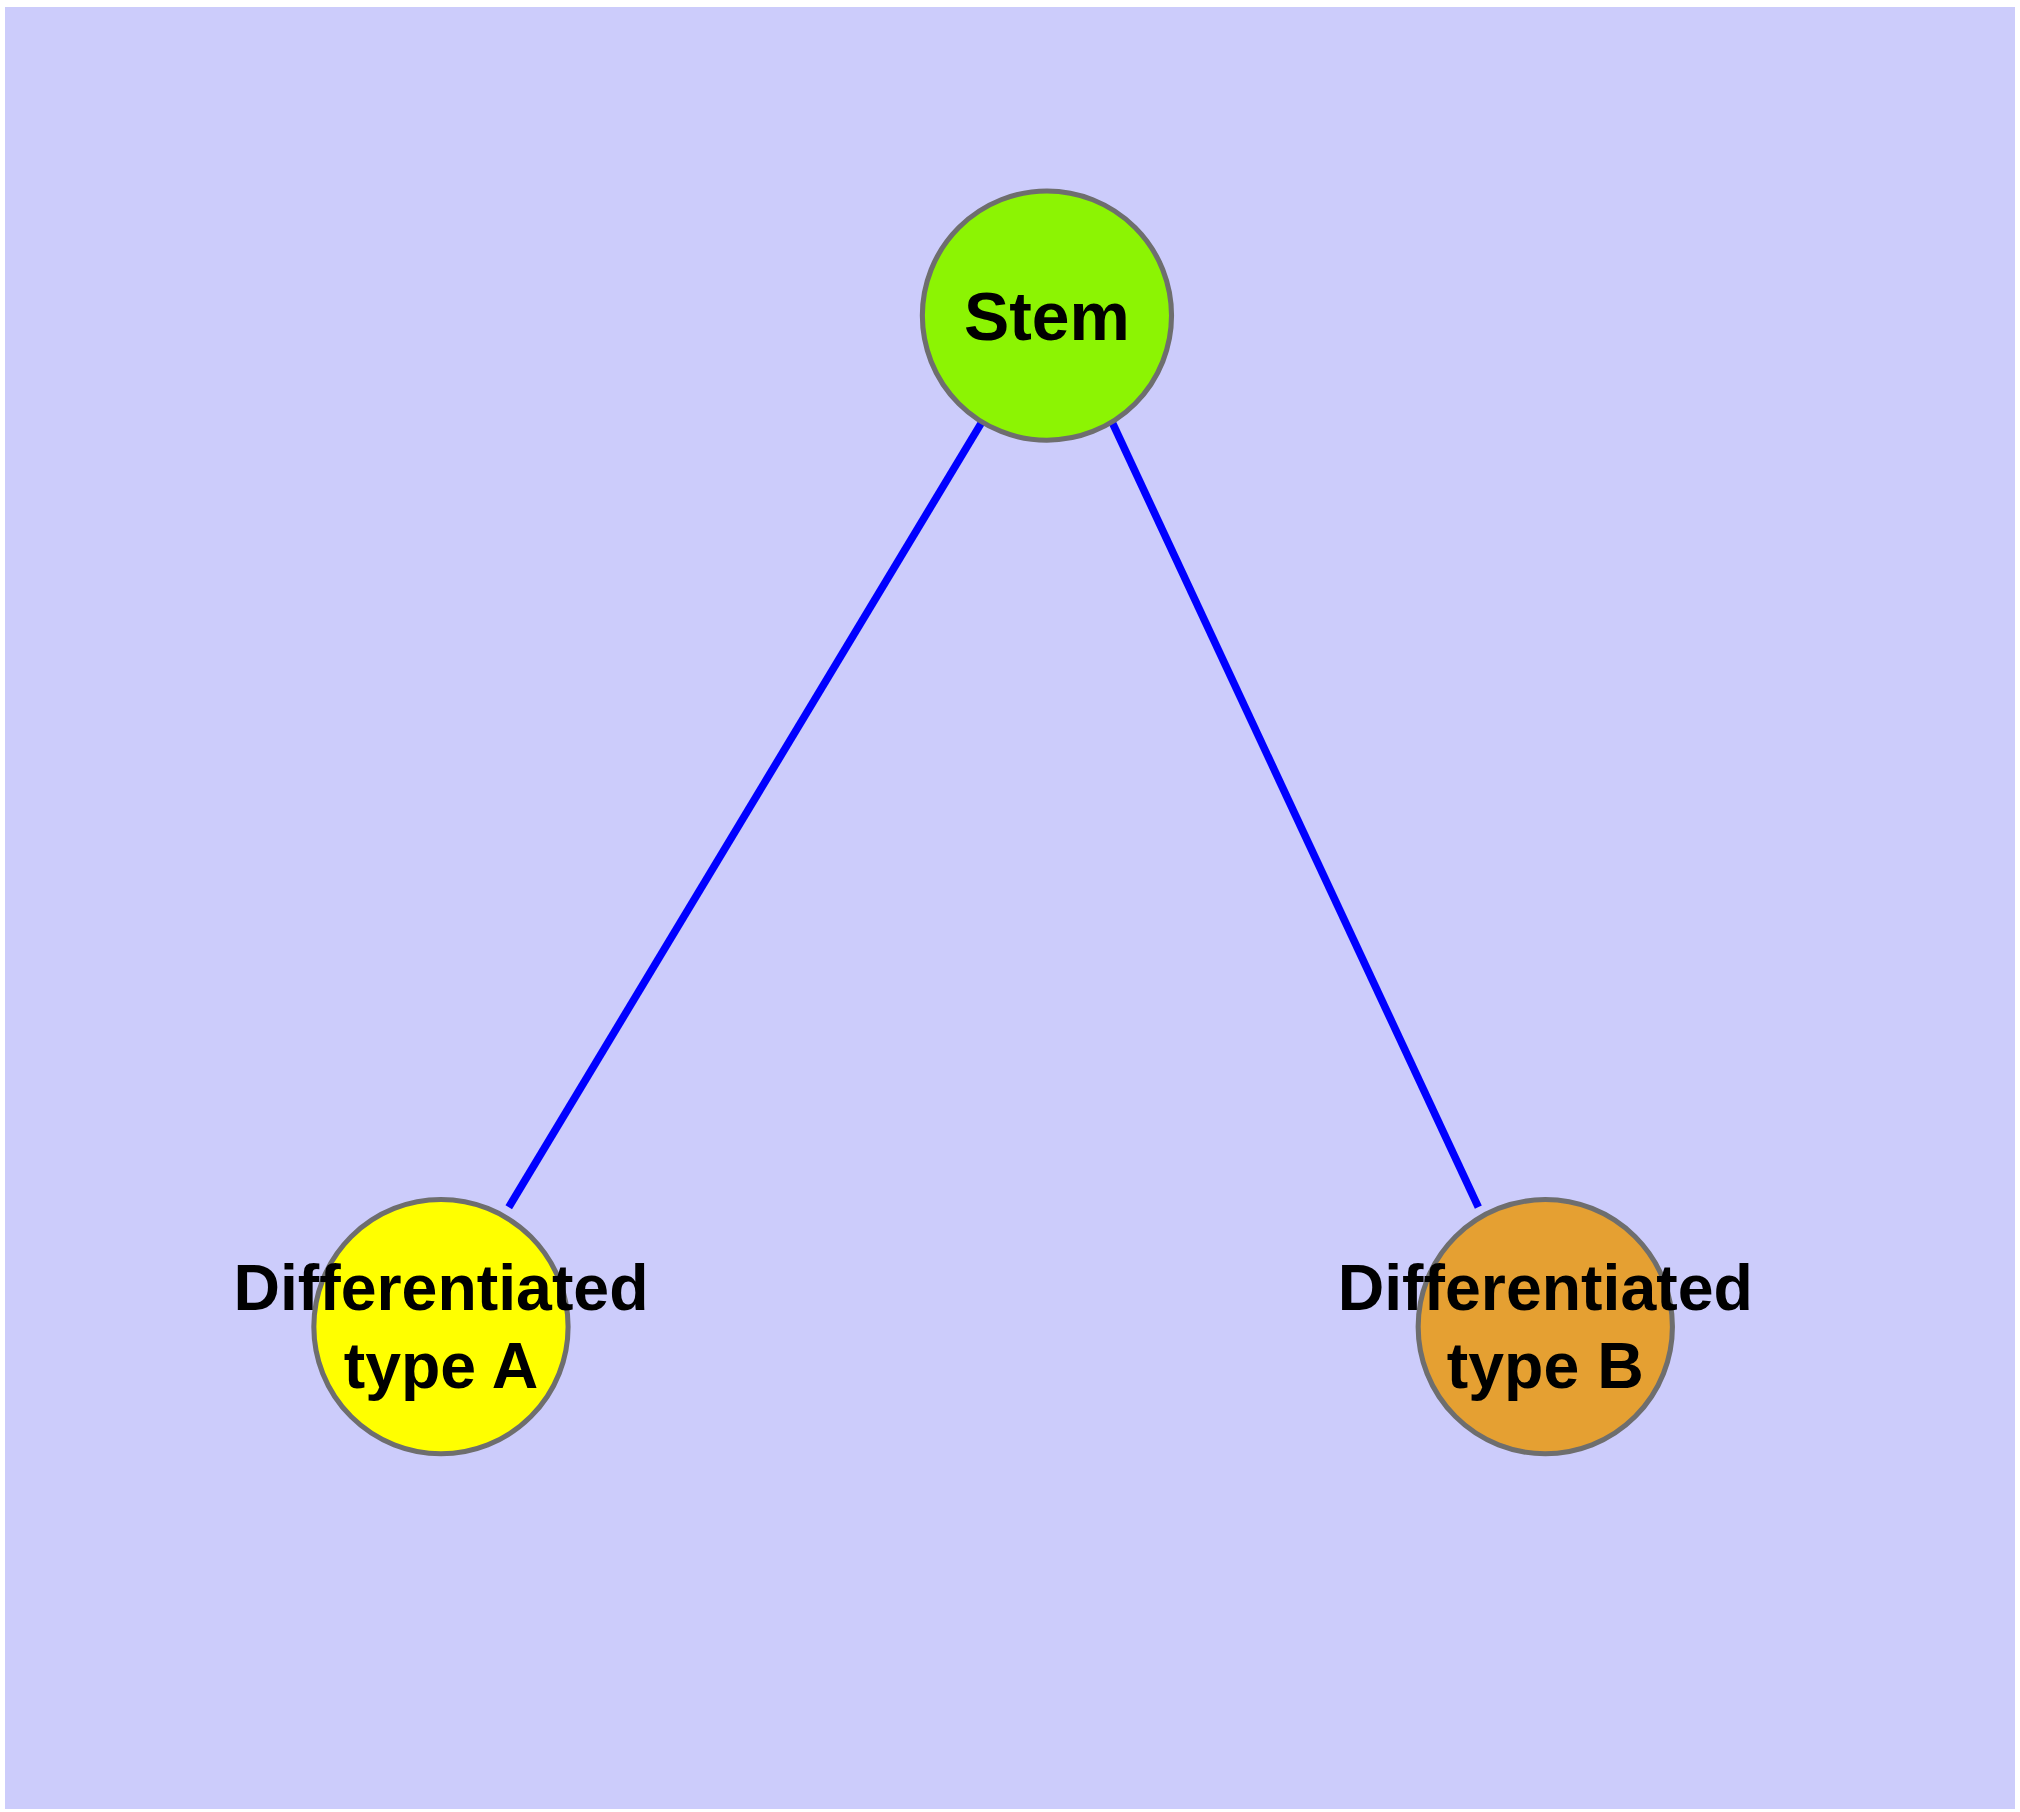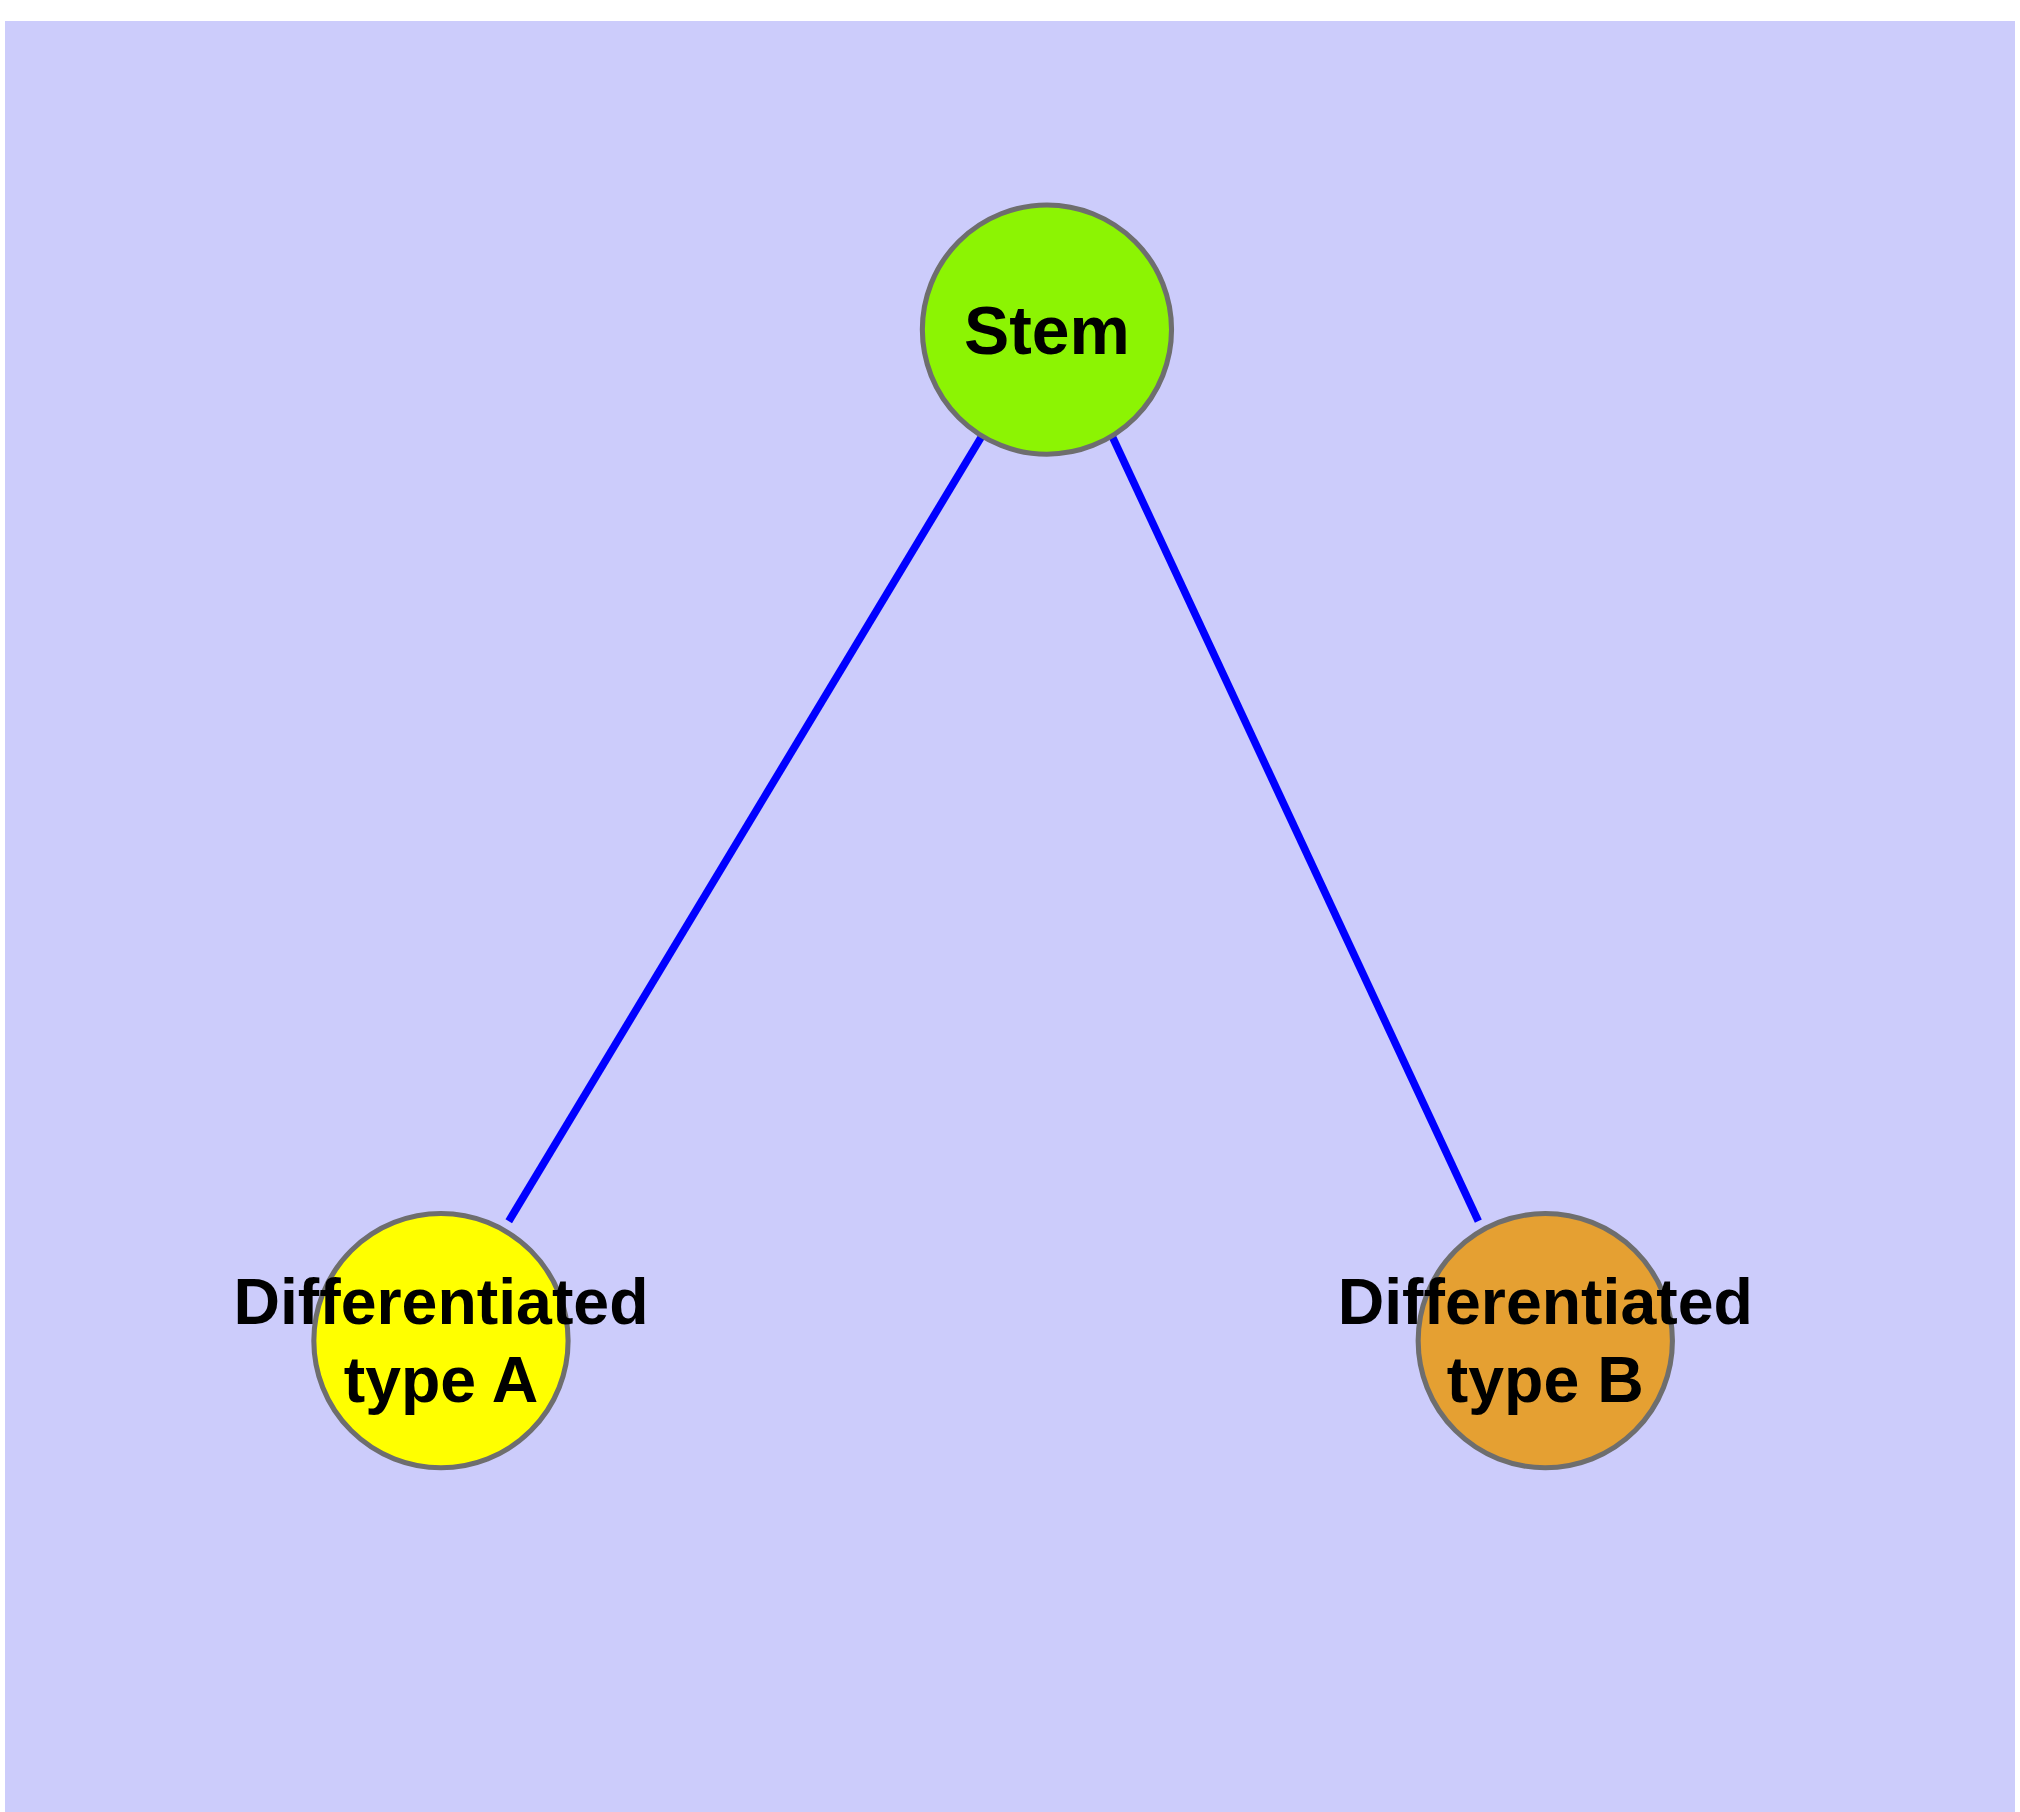--- a/index.html
+++ b/index.html
@@ -10,21 +10,21 @@
   }
   body {
     width: 2021px;
     height: 1812px;
     overflow: hidden;
     font-family: "Liberation Sans", sans-serif;
   }
   #graph-canvas {
     position: absolute;
     left: 0;
-    top: 16px;
+    top: 2px;
     width: 2021px;
     height: 1764px;
     background: #ffffff;
   }
   #graph-plot-area {
     position: absolute;
     left: 5.1px;
     top: 5.1px;
     width: 2010px;
     height: 1802px;

